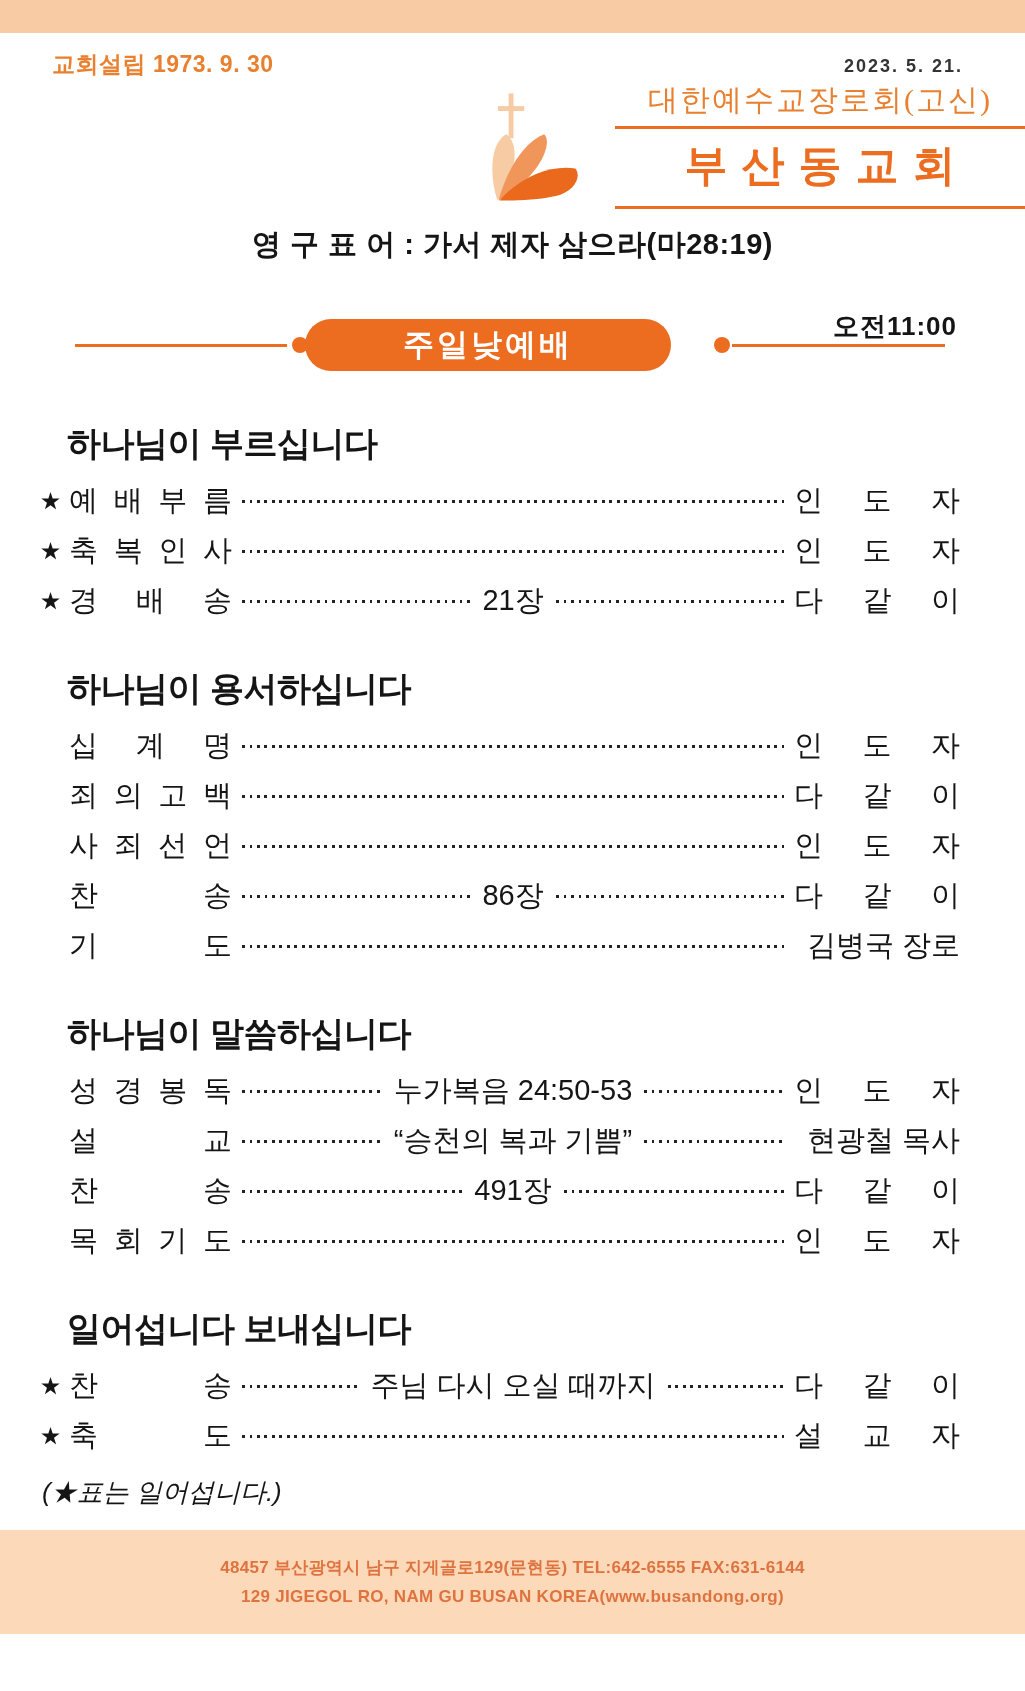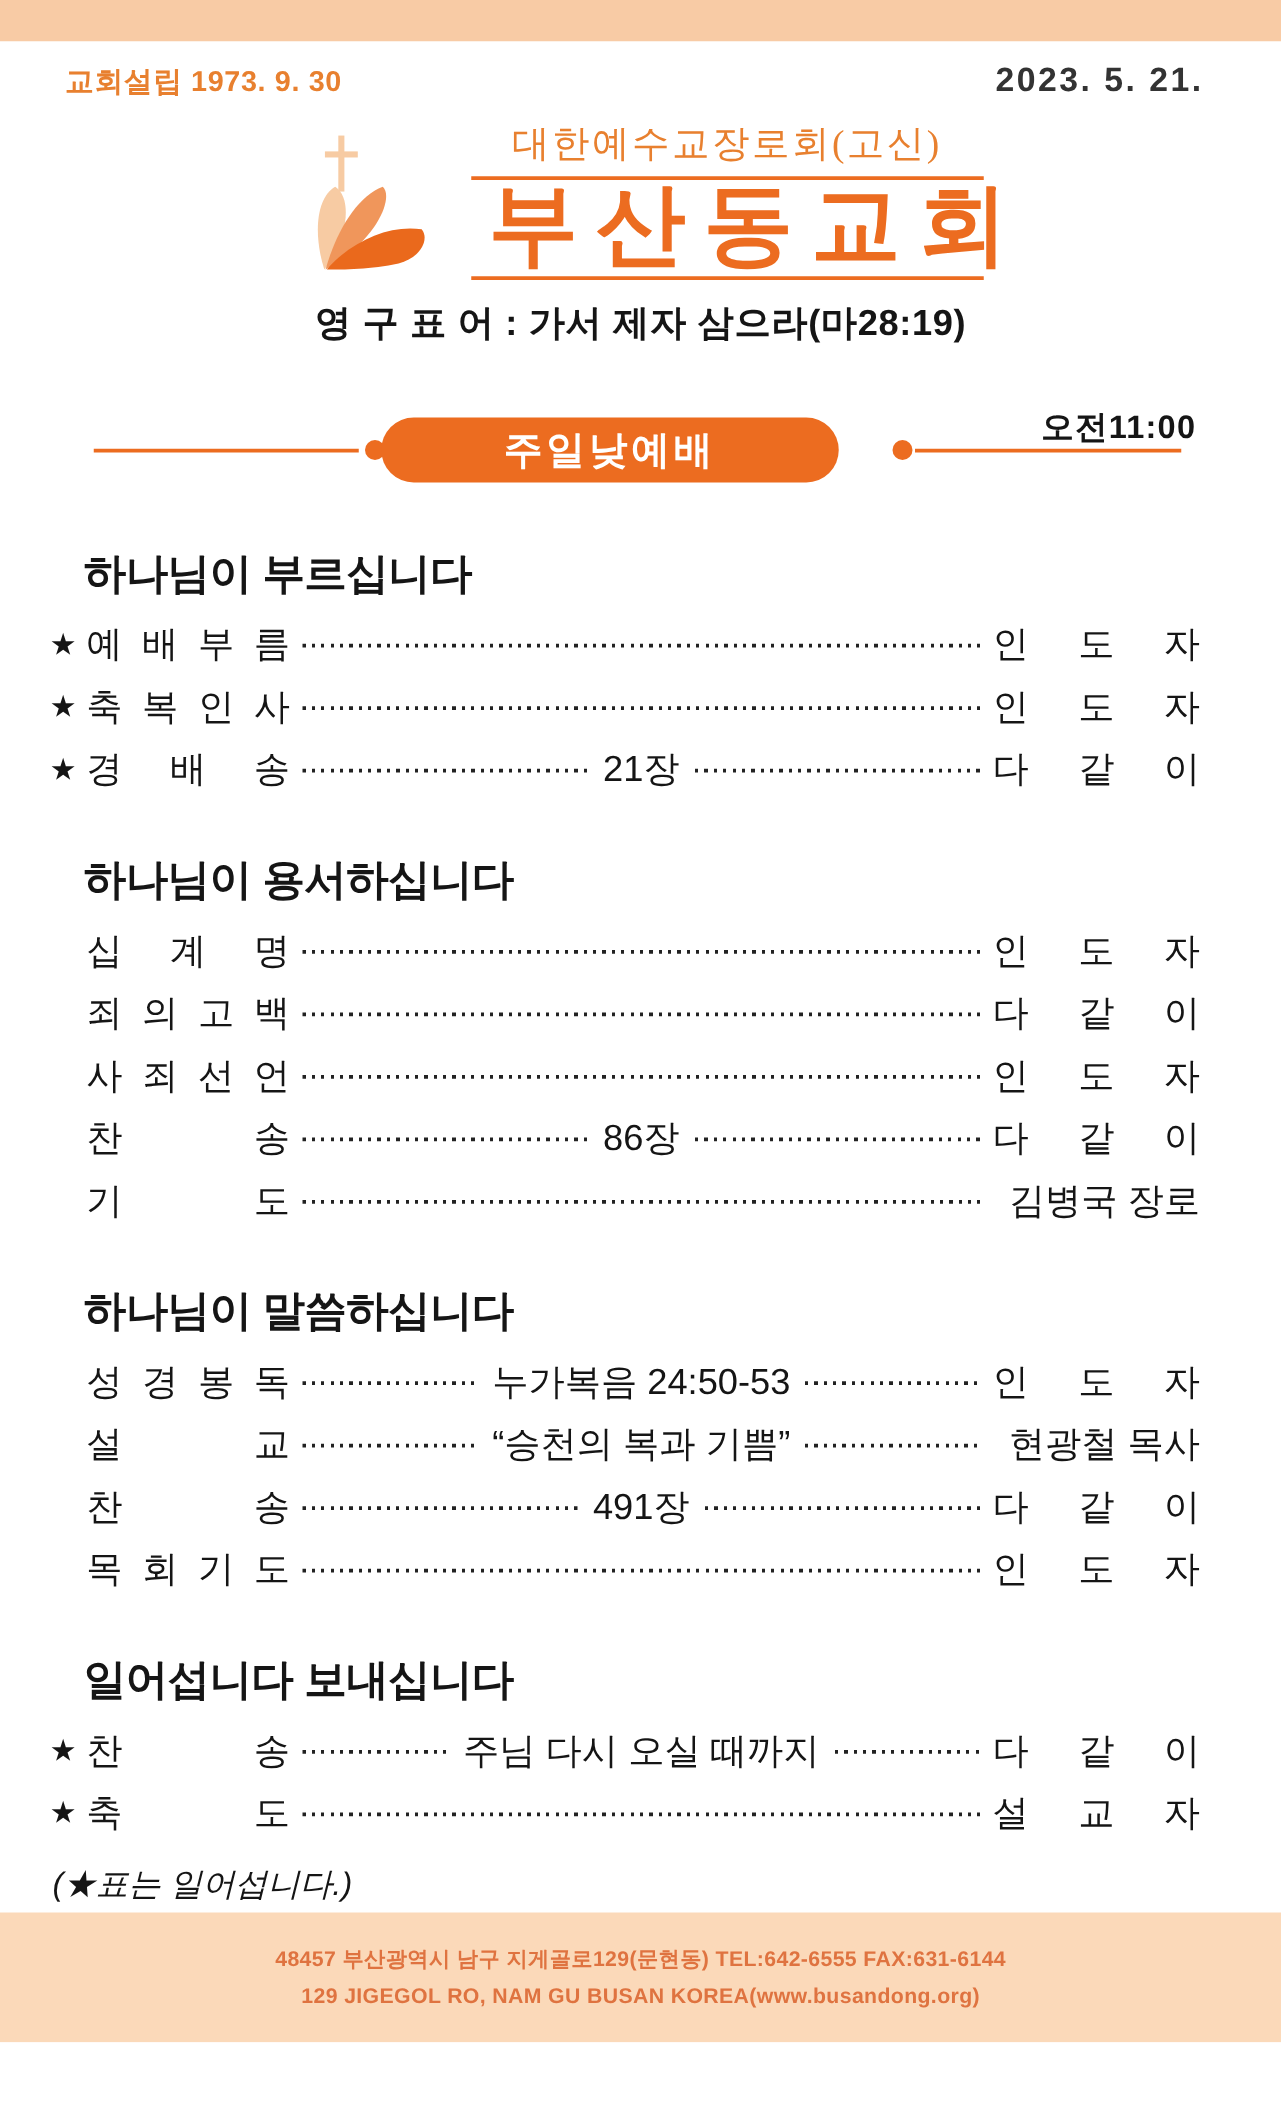--- a/index.html
+++ b/index.html
@@ -12,34 +12,34 @@
     display:flex;flex-direction:column;
     overflow:hidden;
   }
   
   .top-band{height:33px;width:100%;background:var(--band-top,#F8CBA5);}
   .header-meta{
     display:flex;justify-content:space-between;align-items:baseline;
     padding:16px 62px 0 52px;
   }
   .founded{color:var(--accent-soft,#E8802F);font-size:23px;font-weight:bold;letter-spacing:0.5px;}
-  .issue-date{color:#333333;font-size:27px;font-weight:bold;letter-spacing:2px;}
-  
-  .masthead{display:flex;justify-content:center;align-items:flex-start;margin-top:14px;}
+  .issue-date{color:#333333;font-size:18px;font-weight:bold;letter-spacing:2px;}
+  
+  .masthead{display:flex;justify-content:flex-end;align-items:flex-start;}
   .logo-mark{width:112px;height:115px;margin-right:26px;margin-top:10px;flex:0 0 auto;}
   .mast-text{width:410px;text-align:center;}
   .denomination{
     font-family:"Liberation Serif", serif;
     color:var(--accent-soft,#E8802F);
     font-size:30px;letter-spacing:2px;white-space:nowrap;
   }
   .rule{border-top:3px solid var(--accent,#EC6C20);margin-top:5px;}
   .church-name{
     color:var(--accent,#EC6C20);
-    font-size:72px;font-weight:900;letter-spacing:14px;text-indent:14px;
+    font-size:43px;font-weight:900;letter-spacing:14px;text-indent:14px;
     line-height:72px;white-space:nowrap;
   }
   
   .slogans{margin-top:16px;text-align:center;font-size:29px;line-height:38px;font-weight:bold;letter-spacing:0.5px;}
   
   .banner{position:relative;height:96px;margin-top:22px;}
   .banner .line{position:absolute;height:3px;background:var(--accent,#EC6C20);top:59px;}
   .banner .line.left{left:75px;width:212px;}
   .banner .line.right{left:732px;width:213px;}
   .banner .end-dot{position:absolute;width:16px;height:16px;border-radius:50%;background:var(--accent,#EC6C20);top:52px;}

